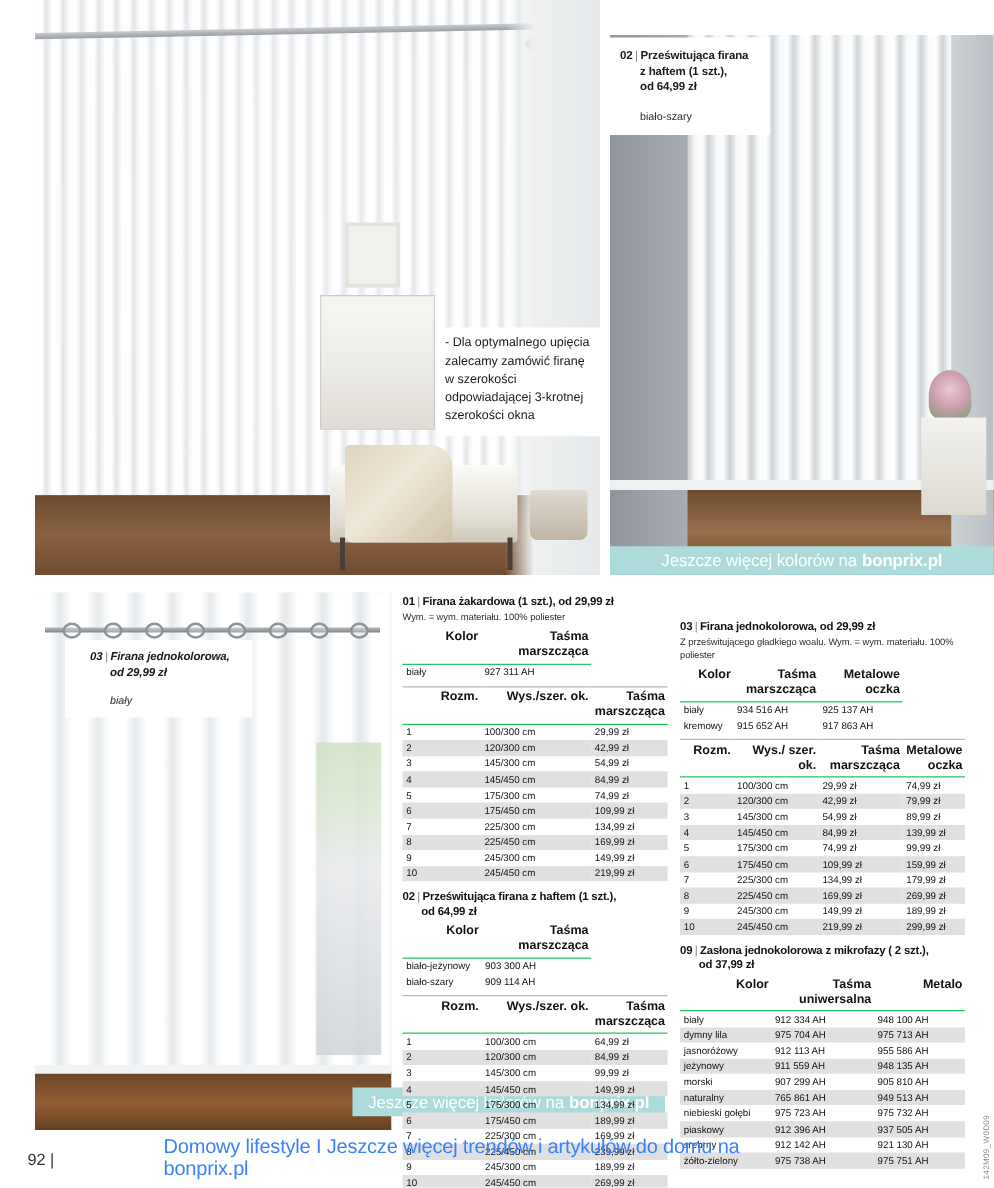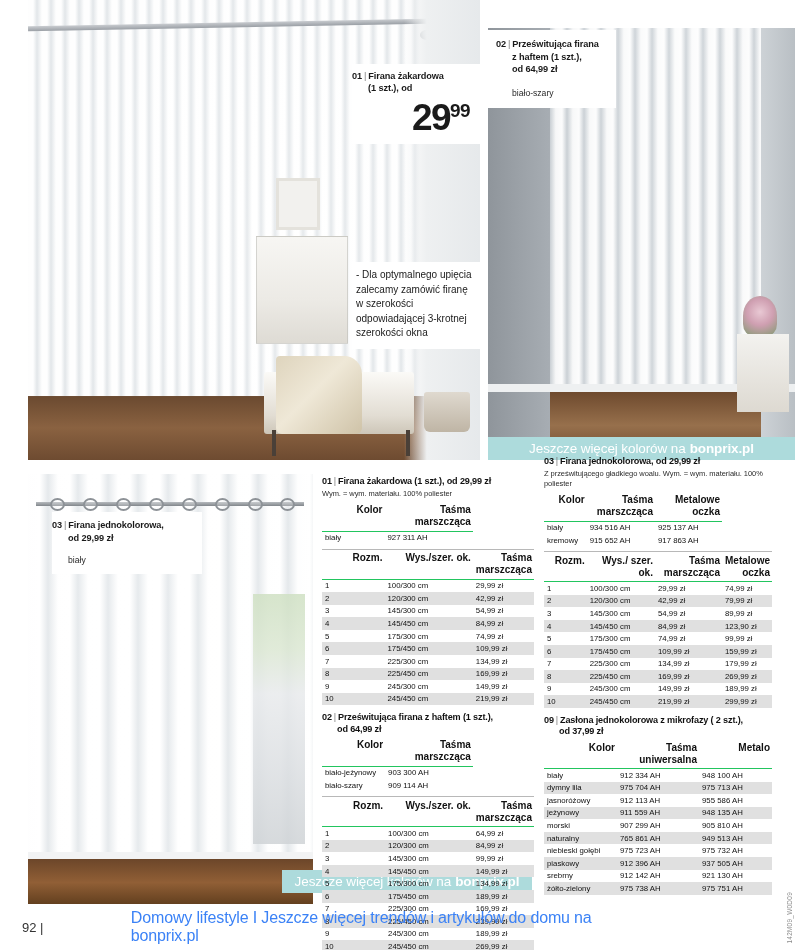--- a/index.html
+++ b/index.html
@@ -167,42 +167,42 @@
   #callout-embroidered {
     left: 488px; top: 30px; width: 128px; padding: 8px 6px 10px 8px;
   }
   #callout-embroidered .hdr {
     font-size: 9.2px; font-weight: bold; line-height: 1.36; letter-spacing: -0.1px;
   }
   #callout-embroidered .bar { color: #7d7d7d; font-weight: normal; padding: 0 2px; }
   #callout-embroidered .color { font-size: 8.6px; margin-top: 12px; color: #2a2a2a; }
 
   #callout-grommet {
-    left: 52px; top: 512px; width: 150px; padding: 7px 6px 9px 0;
+    left: 52px; top: 512px; width: 150px; padding: 7px 6px 9px 20px; font-style: italic;
   }
   #callout-grommet .hdr {
     font-size: 9.2px; font-weight: bold; line-height: 1.36; letter-spacing: -0.1px;
   }
   #callout-grommet .bar { color: #7d7d7d; font-weight: normal; padding: 0 2px; }
   #callout-grommet .color { font-size: 8.6px; margin-top: 11px; color: #2a2a2a; }
 
   
   .banner {
     position: absolute; background: #addbdc; color: #ffffff;
     font-size: 13.5px; display: flex; align-items: center; justify-content: center;
     letter-spacing: -0.1px;
   }
   .banner b { font-weight: bold; margin-left: 4px; color: #ffffff; }
   #banner-top { left: 488px; top: 437px; width: 307px; height: 23px; }
   #banner-bottom { left: 282px; top: 870px; width: 250px; height: 23px; }
 
   
   .col { position: absolute; color: #111111; }
   #col-left  { left: 322px; top: 476px; width: 212px; }
-  #col-right { left: 544px; top: 456px; width: 228px; }
+  #col-right { left: 544px; top: 496px; width: 228px; }
 
   .prod-title {
     font-size: 9.1px; font-weight: bold; line-height: 1.3;
     margin-bottom: 1px; letter-spacing: -0.15px;
   }
   .prod-title .bar { color: #7d7d7d; font-weight: normal; padding: 0 2px; }
   .prod-title .cont { display: block; padding-left: 15px; }
   .prod-desc {
     font-size: 7.5px; line-height: 1.33; color: #2c2c2c;
     margin-bottom: 3px; letter-spacing: -0.05px;
@@ -273,27 +273,20 @@
     <div class="grommet" style="left:88px"></div>
     <div class="grommet" style="left:121px"></div>
     <div class="grommet" style="left:154px"></div>
     <div class="grommet" style="left:187px"></div>
     <div class="grommet" style="left:220px"></div>
     <div class="grommet" style="left:252px"></div>
     <div class="window-view"></div>
     <div class="baseboard2"></div>
   </div>
 
-  <div class="callout" id="callout-hero">
-    <div class="hdr">
-      <span class="num">01</span><span class="bar">|</span><span>Firana żakardowa</span><br>
-      <span style="padding-left:16px; display:inline-block">(1 szt.), od</span>
-    </div>
-    <div class="price"><span>29</span><span class="cents">99</span></div>
-  </div>
 
   <div class="callout" id="callout-tip">- Dla optymalnego upięcia zalecamy zamówić firanę w szerokości odpowiadającej 3-krotnej szerokości okna</div>
 
   <div class="callout" id="callout-embroidered">
     <div class="hdr">
       <span>02</span><span class="bar">|</span><span>Prześwitująca firana</span><br>
       <span style="padding-left:16px; display:inline-block">z haftem (1 szt.),</span><br>
       <span style="padding-left:16px; display:inline-block">od 64,99 zł</span>
     </div>
     <div class="color" style="padding-left:16px">biało-szary</div>
@@ -525,21 +518,21 @@
         <tr>
               <td>3</td>
               <td>145/300 cm</td>
               <td class="b">54,99 zł</td>
               <td class="b">89,99 zł</td>
             </tr>
         <tr class="alt">
               <td>4</td>
               <td>145/450 cm</td>
               <td class="b">84,99 zł</td>
-              <td class="b">123,90 zł</td>
+              <td class="b">139,99 zł</td>
             </tr>
         <tr>
               <td>5</td>
               <td>175/300 cm</td>
               <td class="b">74,99 zł</td>
               <td class="b">99,99 zł</td>
             </tr>
         <tr class="alt">
               <td>6</td>
               <td>175/450 cm</td>

